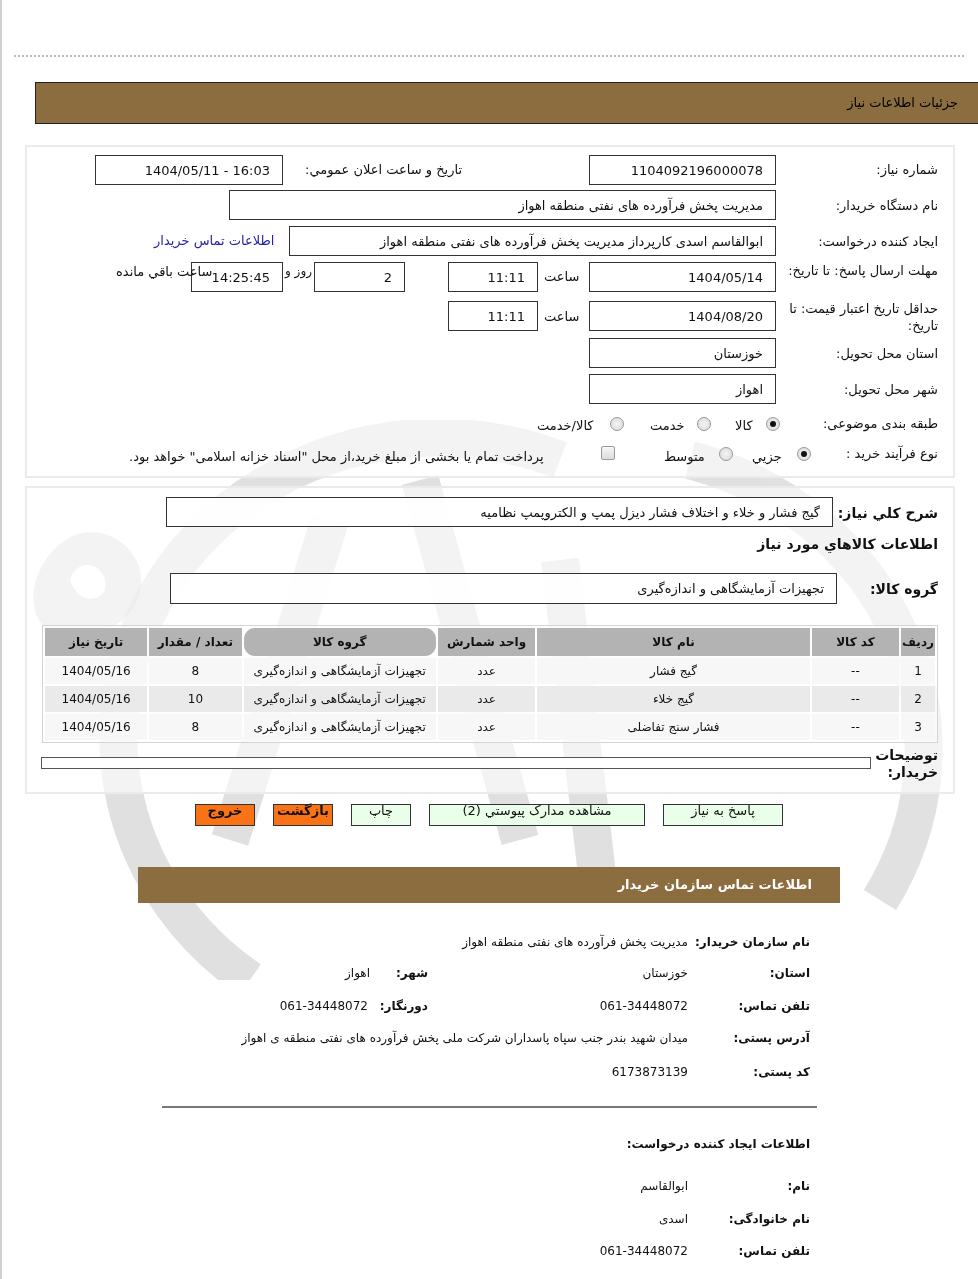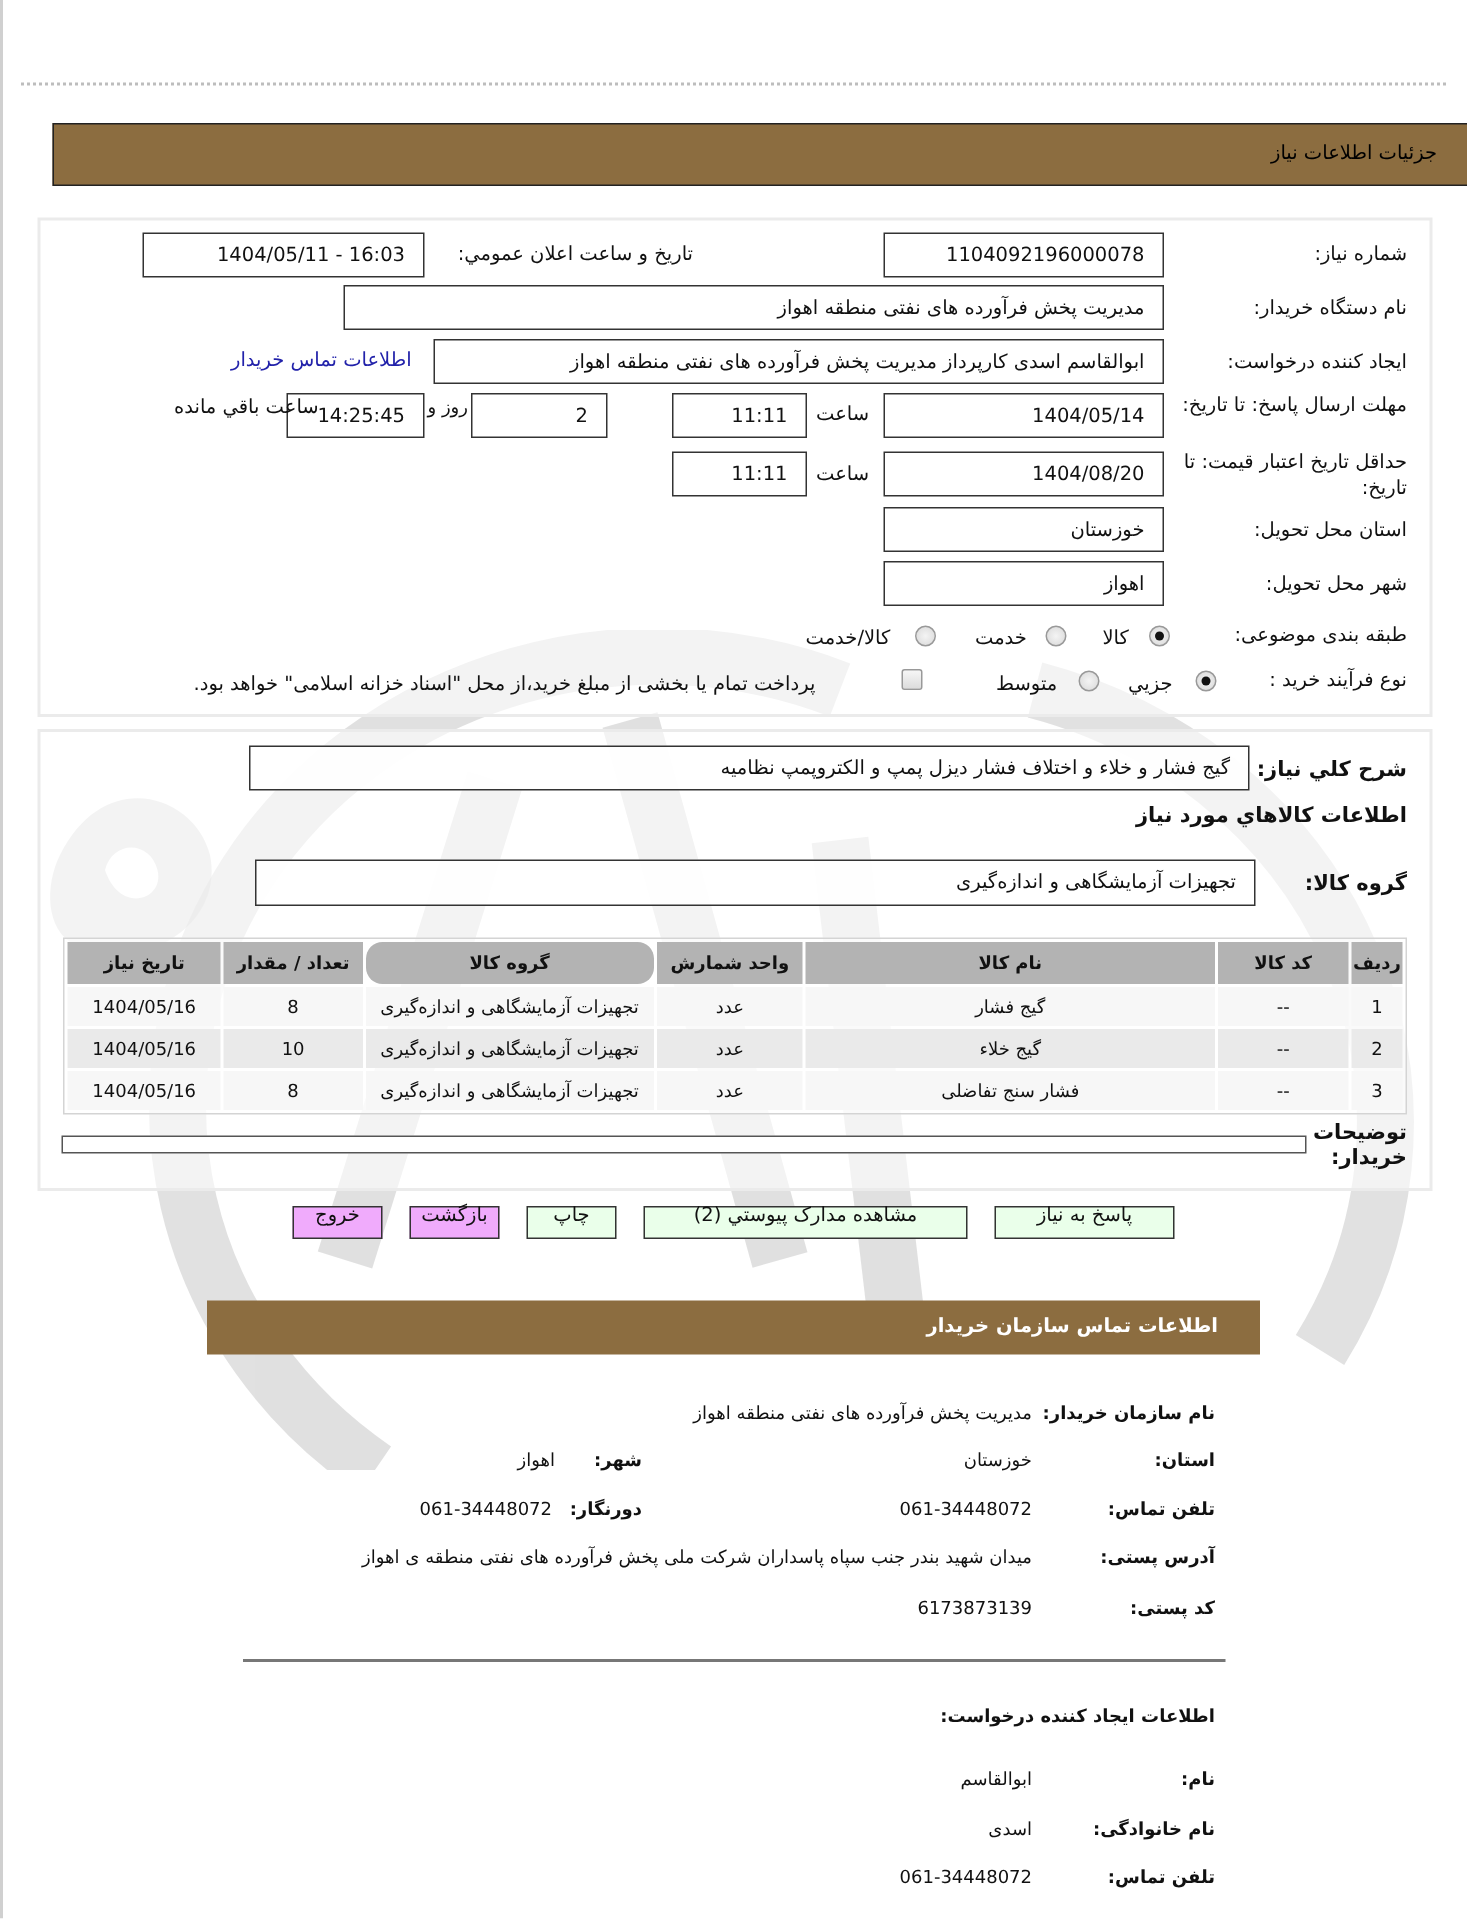--- a/index.html
+++ b/index.html
@@ -26,21 +26,21 @@
            background:linear-gradient(#f6f6f6,#dcdcdc); box-sizing:border-box; display:inline-block; }
   .bold { font-weight:bold; }
   table.items { border-collapse:separate; border-spacing:2px; font-size:12px; }
   table.items th { background:#b3b3b3; color:#111; font-weight:bold; height:26px; }
   table.items td { height:24px; text-align:center; }
   table.items tr.r1 td, table.items tr.r3 td { background:rgba(246,246,246,0.85); }
   table.items tr.r2 td { background:rgba(232,232,232,0.9); }
   .btn { box-sizing:border-box; border:1px solid #333; font-size:13px; text-align:center;
          height:22px; line-height:12px; padding-top:0; }
   .btn.green { background:#eaffea; }
-  .btn.pink { background:#f0abfc; }
+  .btn.pink { background:#f97316;font-weight:bold; }
   .contact-title { left:138px; top:867px; width:702px; height:36px; background:#8c6d40; color:#ffffff; }
   .contact-title span { position:absolute; right:28px; top:10px; font-weight:bold; font-size:13px; }
   .ci-lbl { font-weight:bold; font-size:12px; }
   .ci-val { font-size:12px; }
   .watermark { left:0; top:420px; width:978px; height:560px; pointer-events:none; }
 </style>
 </head>
 <body>
 
 <div class="abs left-rule"></div>

